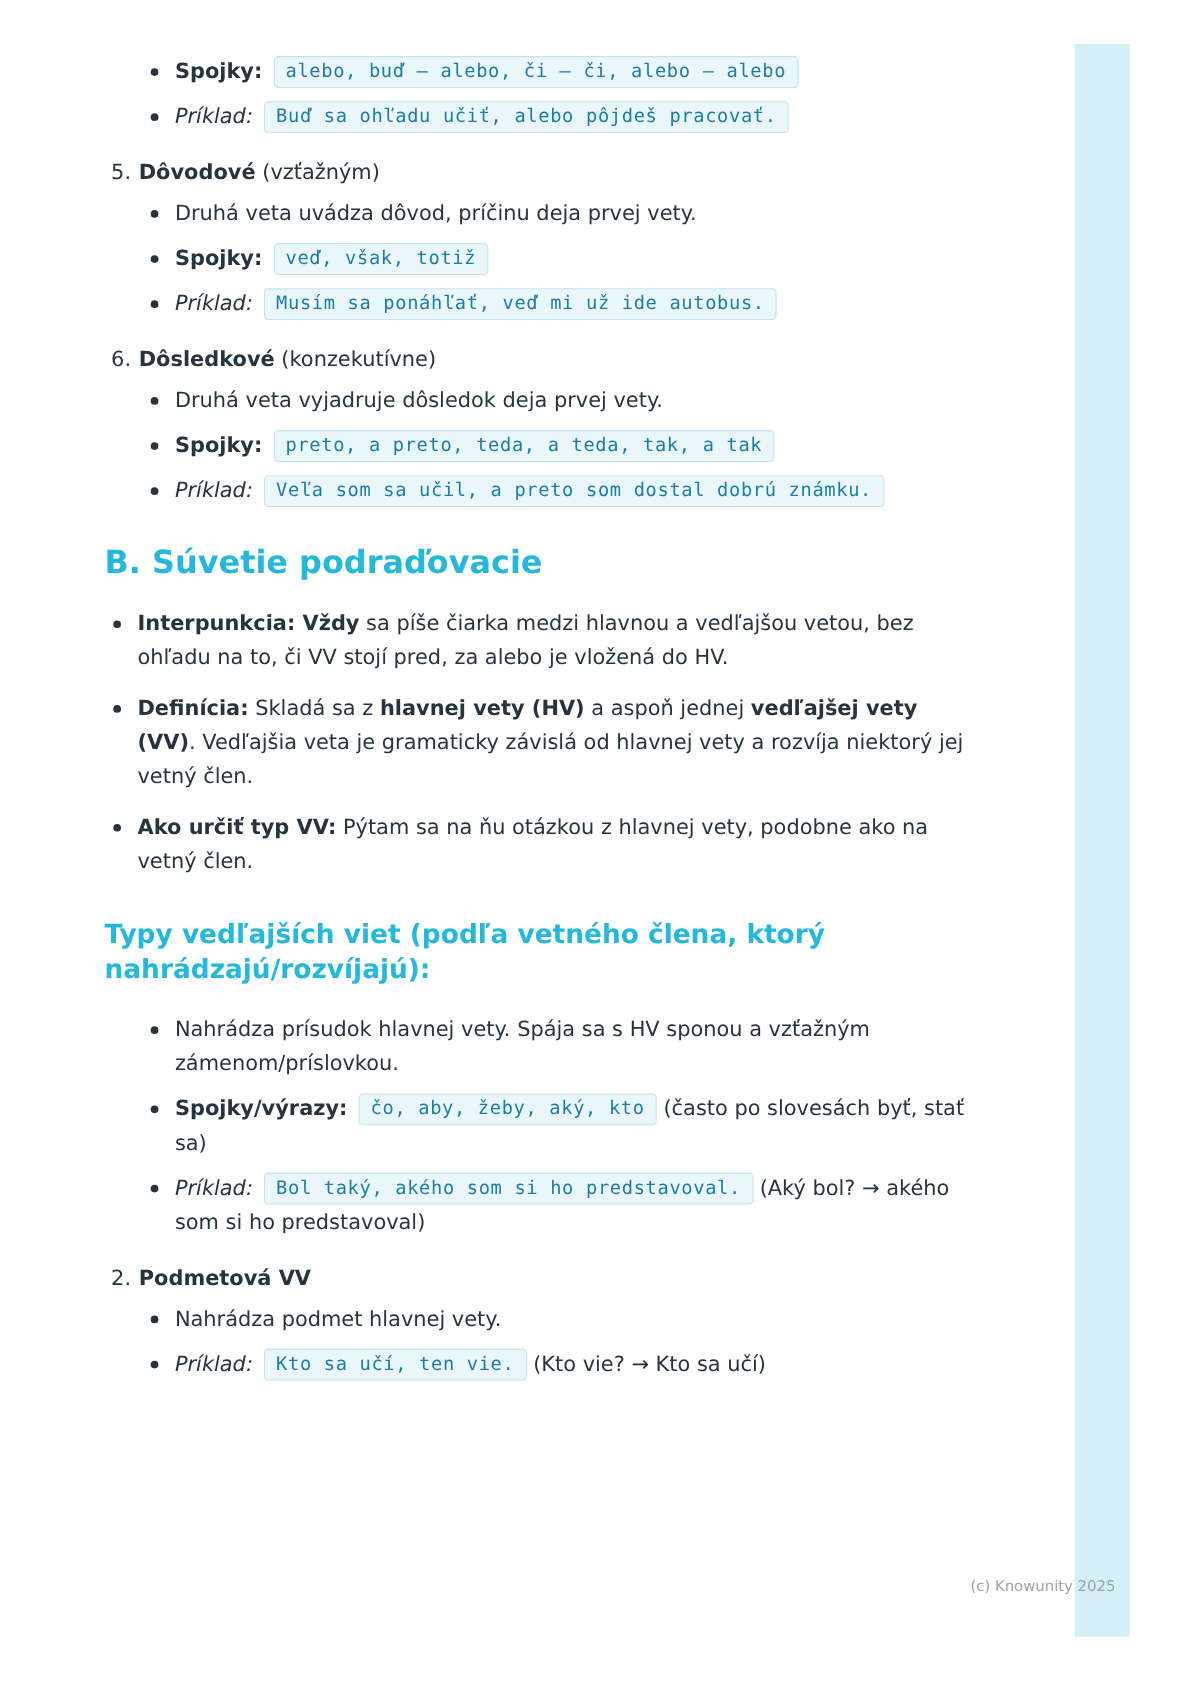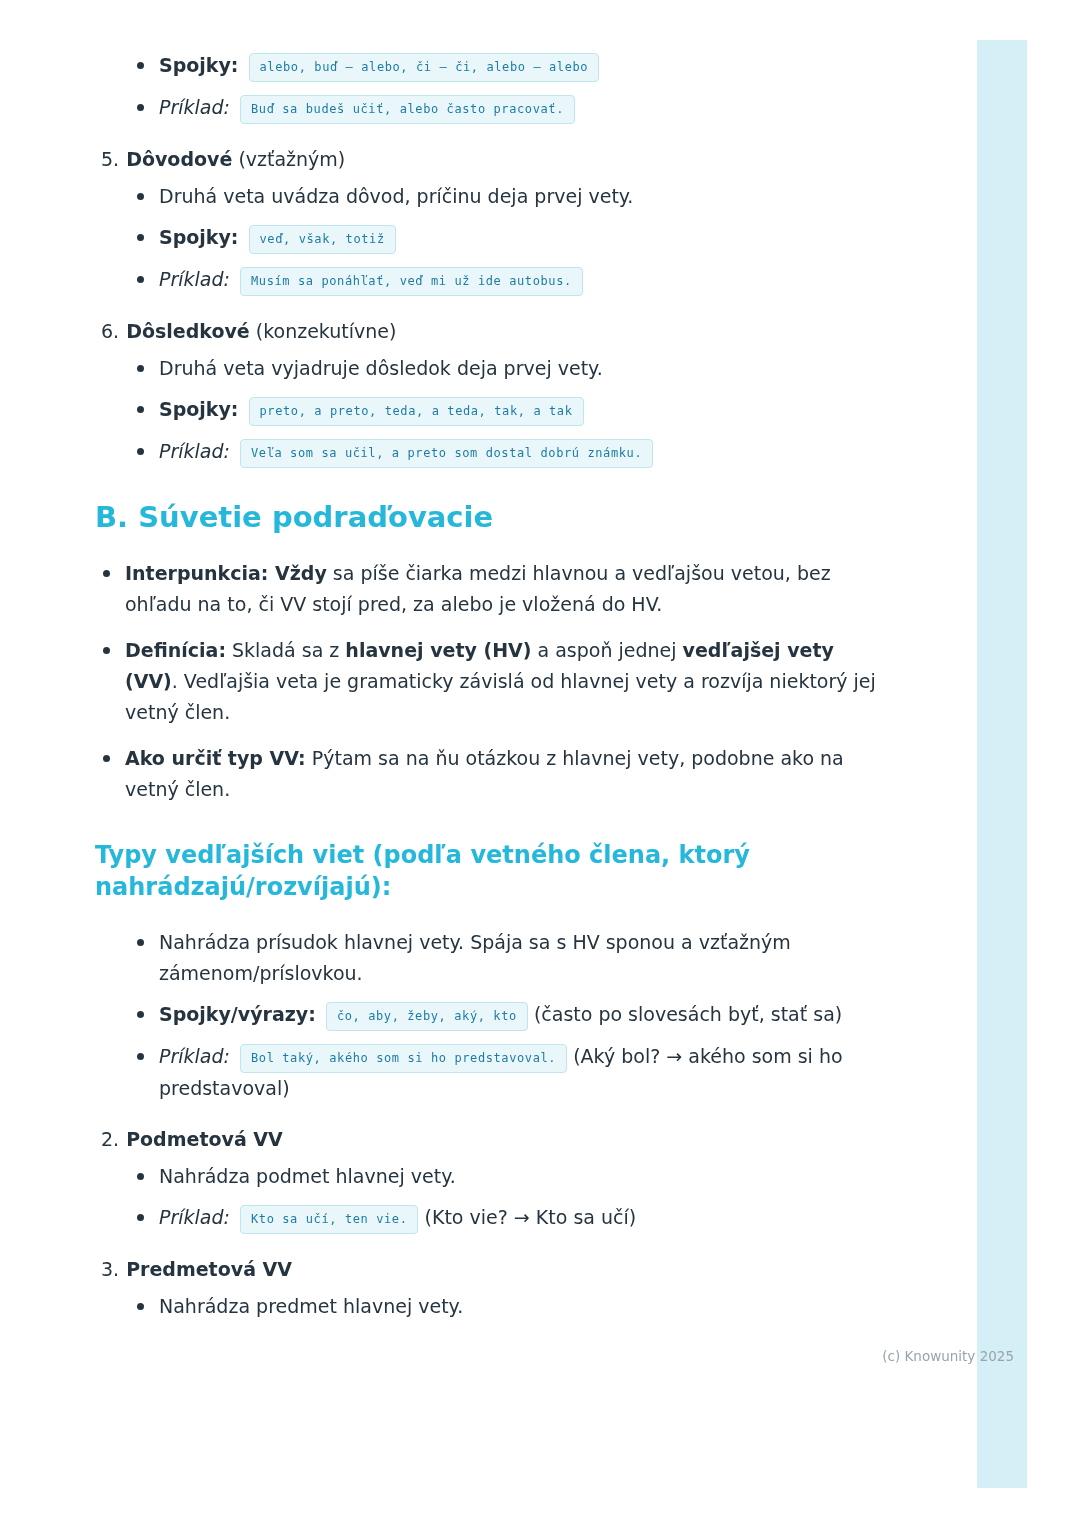--- a/index.html
+++ b/index.html
@@ -15,52 +15,52 @@
   body{
     width:1080px;height:1528px;position:relative;overflow:hidden;background:#ffffff;
     font-family:"DejaVu Sans","Liberation Sans",sans-serif;color:var(--ink);
   }
   .stripe{position:absolute;left:977px;top:40px;width:50px;height:1448px;background:var(--stripe);}
   .content{position:absolute;left:95px;top:50px;width:792px;font-size:19px;line-height:31px;}
   .bold{font-weight:700;}
   .italic{font-style:italic;}
   .chip{
     display:inline-block;font-family:"DejaVu Sans Mono","Liberation Mono",monospace;
-    font-size:12px;letter-spacing:.6px;color:var(--code-text);background:var(--code-bg);
+    font-size:17px;letter-spacing:.6px;color:var(--code-text);background:var(--code-bg);
     border:1px solid var(--code-border);border-radius:4px;padding:3px 10px 4px;
     margin-left:4px;line-height:20px;vertical-align:1px;white-space:nowrap;
   }
   ul.bullets{list-style:none;margin:0;padding:0;}
   ul.bullets>li{position:relative;padding-left:30px;margin-bottom:10px;}
   ul.bullets>li::before{content:"";position:absolute;left:8px;top:12px;width:7px;height:7px;border-radius:50%;background:var(--ink);}
   ul.bullets.sub{margin-left:34px;}
   ul.bullets.main>li{margin-bottom:15px;}
   .num-item{margin-top:20px;}
   .num-head{padding-left:6px;margin-bottom:6px;}
   .num{margin-right:7px;}
   h2.section-heading{margin:30px 0 22px;font-size:29px;line-height:38px;color:var(--accent);font-weight:700;}
   h3.sub-heading{margin:34px 0 24px;font-size:24px;line-height:32px;color:var(--accent);font-weight:700;max-width:762px;}
-  .watermark{position:absolute;top:1348px;right:66px;font-size:13.5px;color:var(--muted);}
+  .watermark{position:absolute;top:1434px;right:66px;font-size:13.5px;color:var(--muted);}
 </style>
 </head>
 <body>
 
 <div class="page">
   <div class="stripe"></div>
 
   <main class="content">
 
     <ul class="bullets sub">
       <li>
         <span class="bold">Spojky:</span>
         <span class="chip">alebo, buď – alebo, či – či, alebo – alebo</span>
       </li>
       <li>
         <span class="italic">Príklad:</span>
-        <span class="chip">Buď sa budeš učiť, alebo často pracovať.</span>
+        <span class="chip">Buď sa ohľadu učiť, alebo pôjdeš pracovať.</span>
       </li>
     </ul>
 
     <section class="num-item">
       <div class="num-head">
         <span class="num">5.</span><span class="bold">Dôvodové</span><span> (vzťažným)</span>
       </div>
       <ul class="bullets sub">
         <li>Druhá veta uvádza dôvod, príčinu deja prvej vety.</li>
         <li>
@@ -127,25 +127,17 @@
       </div>
       <ul class="bullets sub">
         <li>Nahrádza podmet hlavnej vety.</li>
         <li>
           <span class="italic">Príklad:</span>
           <span class="chip">Kto sa učí, ten vie.</span><span> (Kto vie? → Kto sa učí)</span>
         </li>
       </ul>
     </section>
 
-    <section class="num-item">
-      <div class="num-head">
-        <span class="num">3.</span><span class="bold">Predmetová VV</span>
-      </div>
-      <ul class="bullets sub">
-        <li>Nahrádza predmet hlavnej vety.</li>
-      </ul>
-    </section>
 
   </main>
 
   <div class="watermark">(c) Knowunity 2025</div>
 </div>
 
 </body></html>

